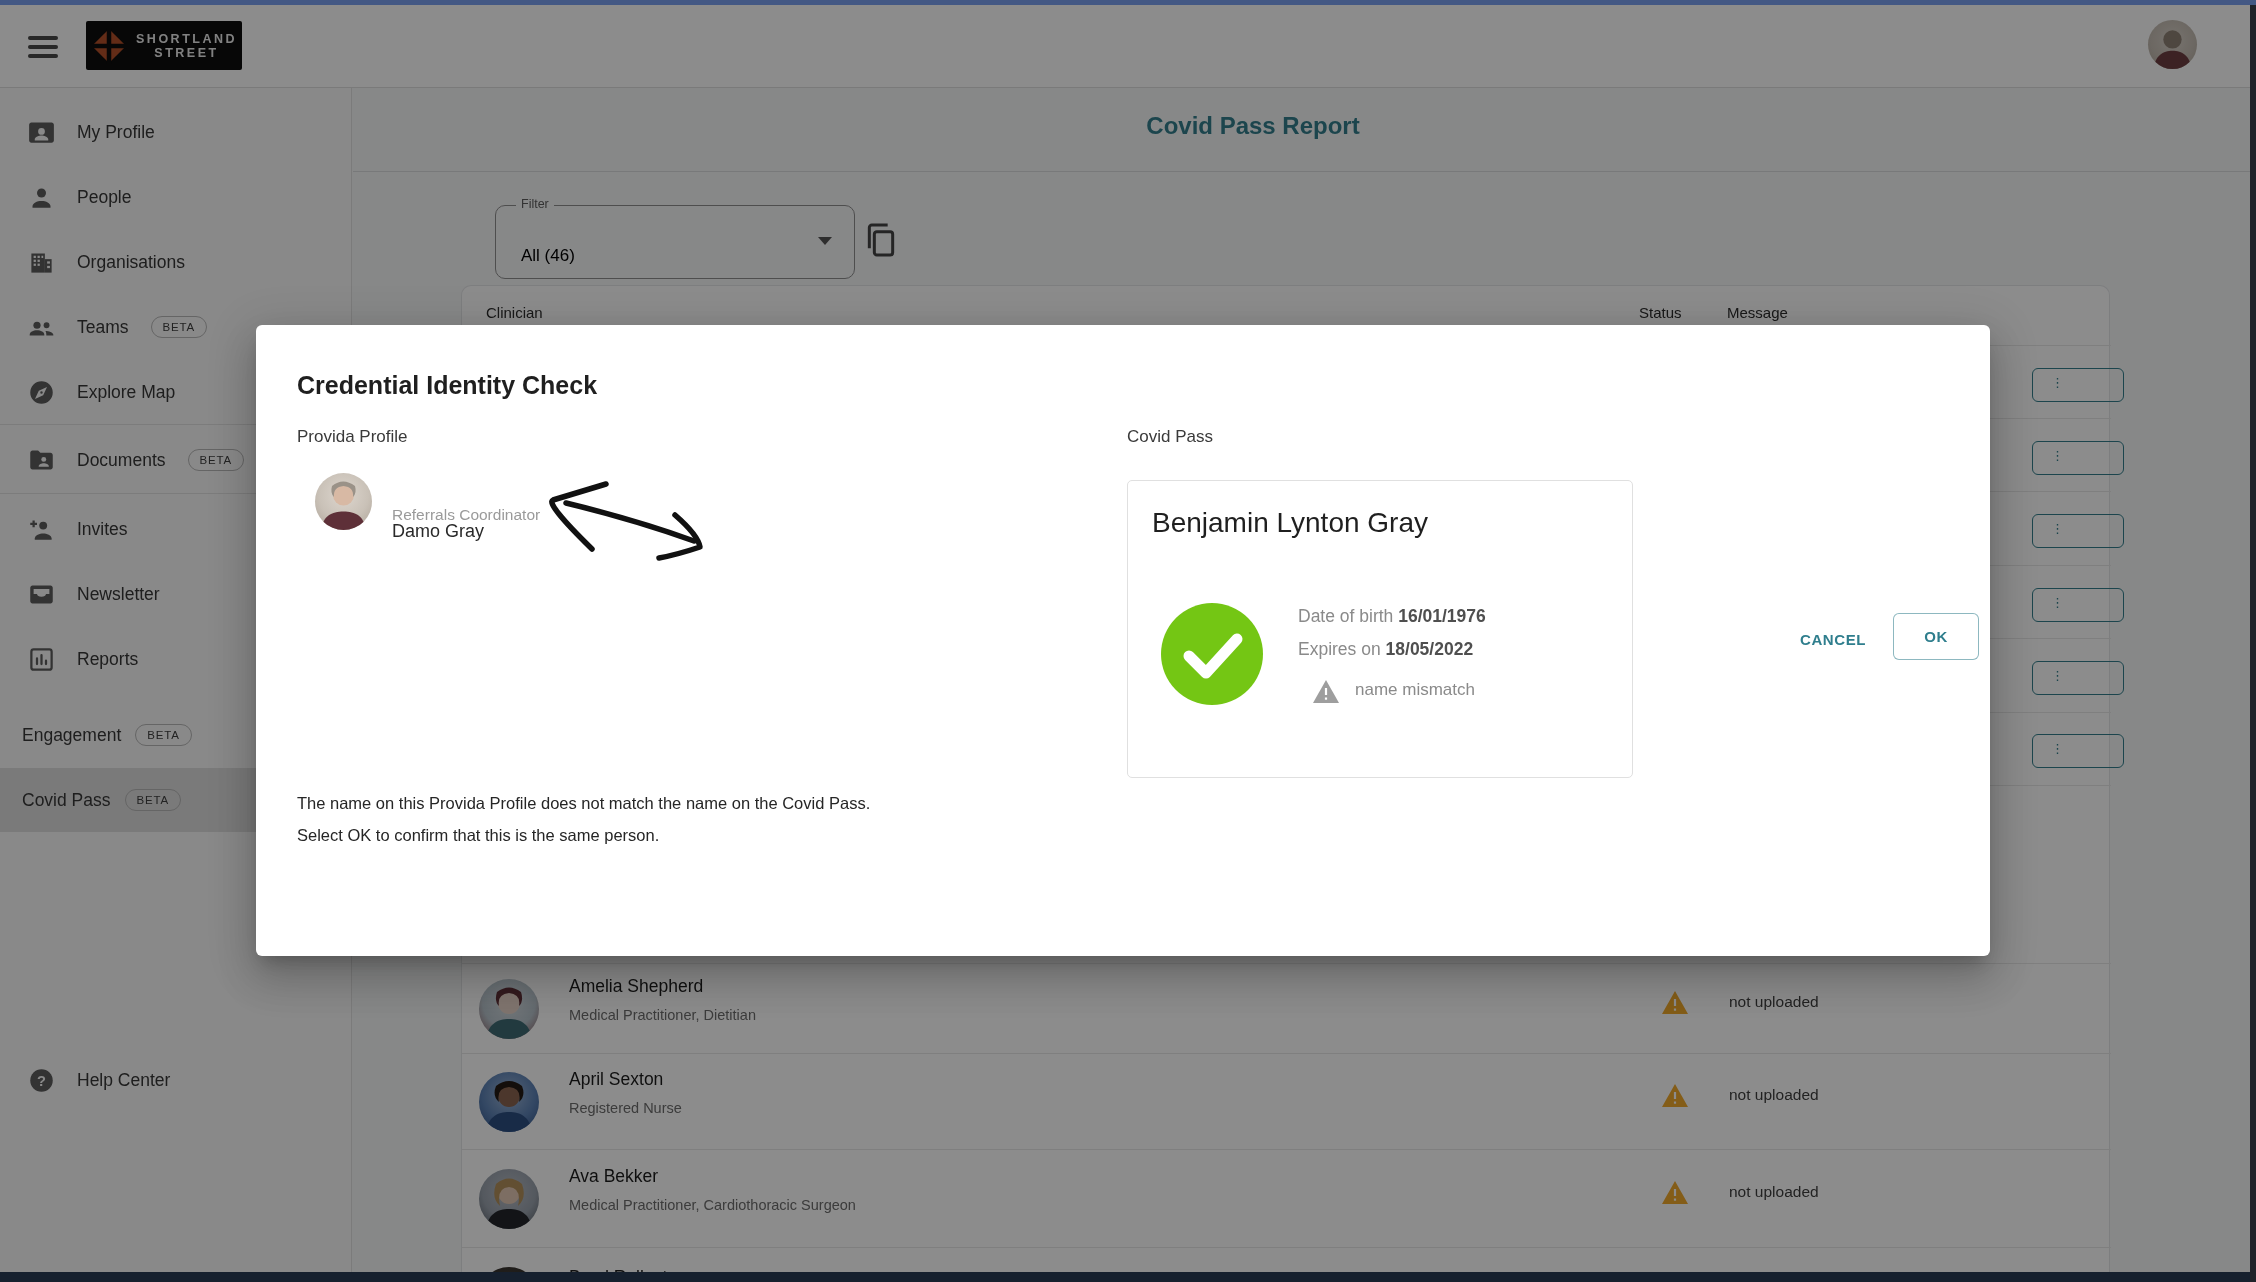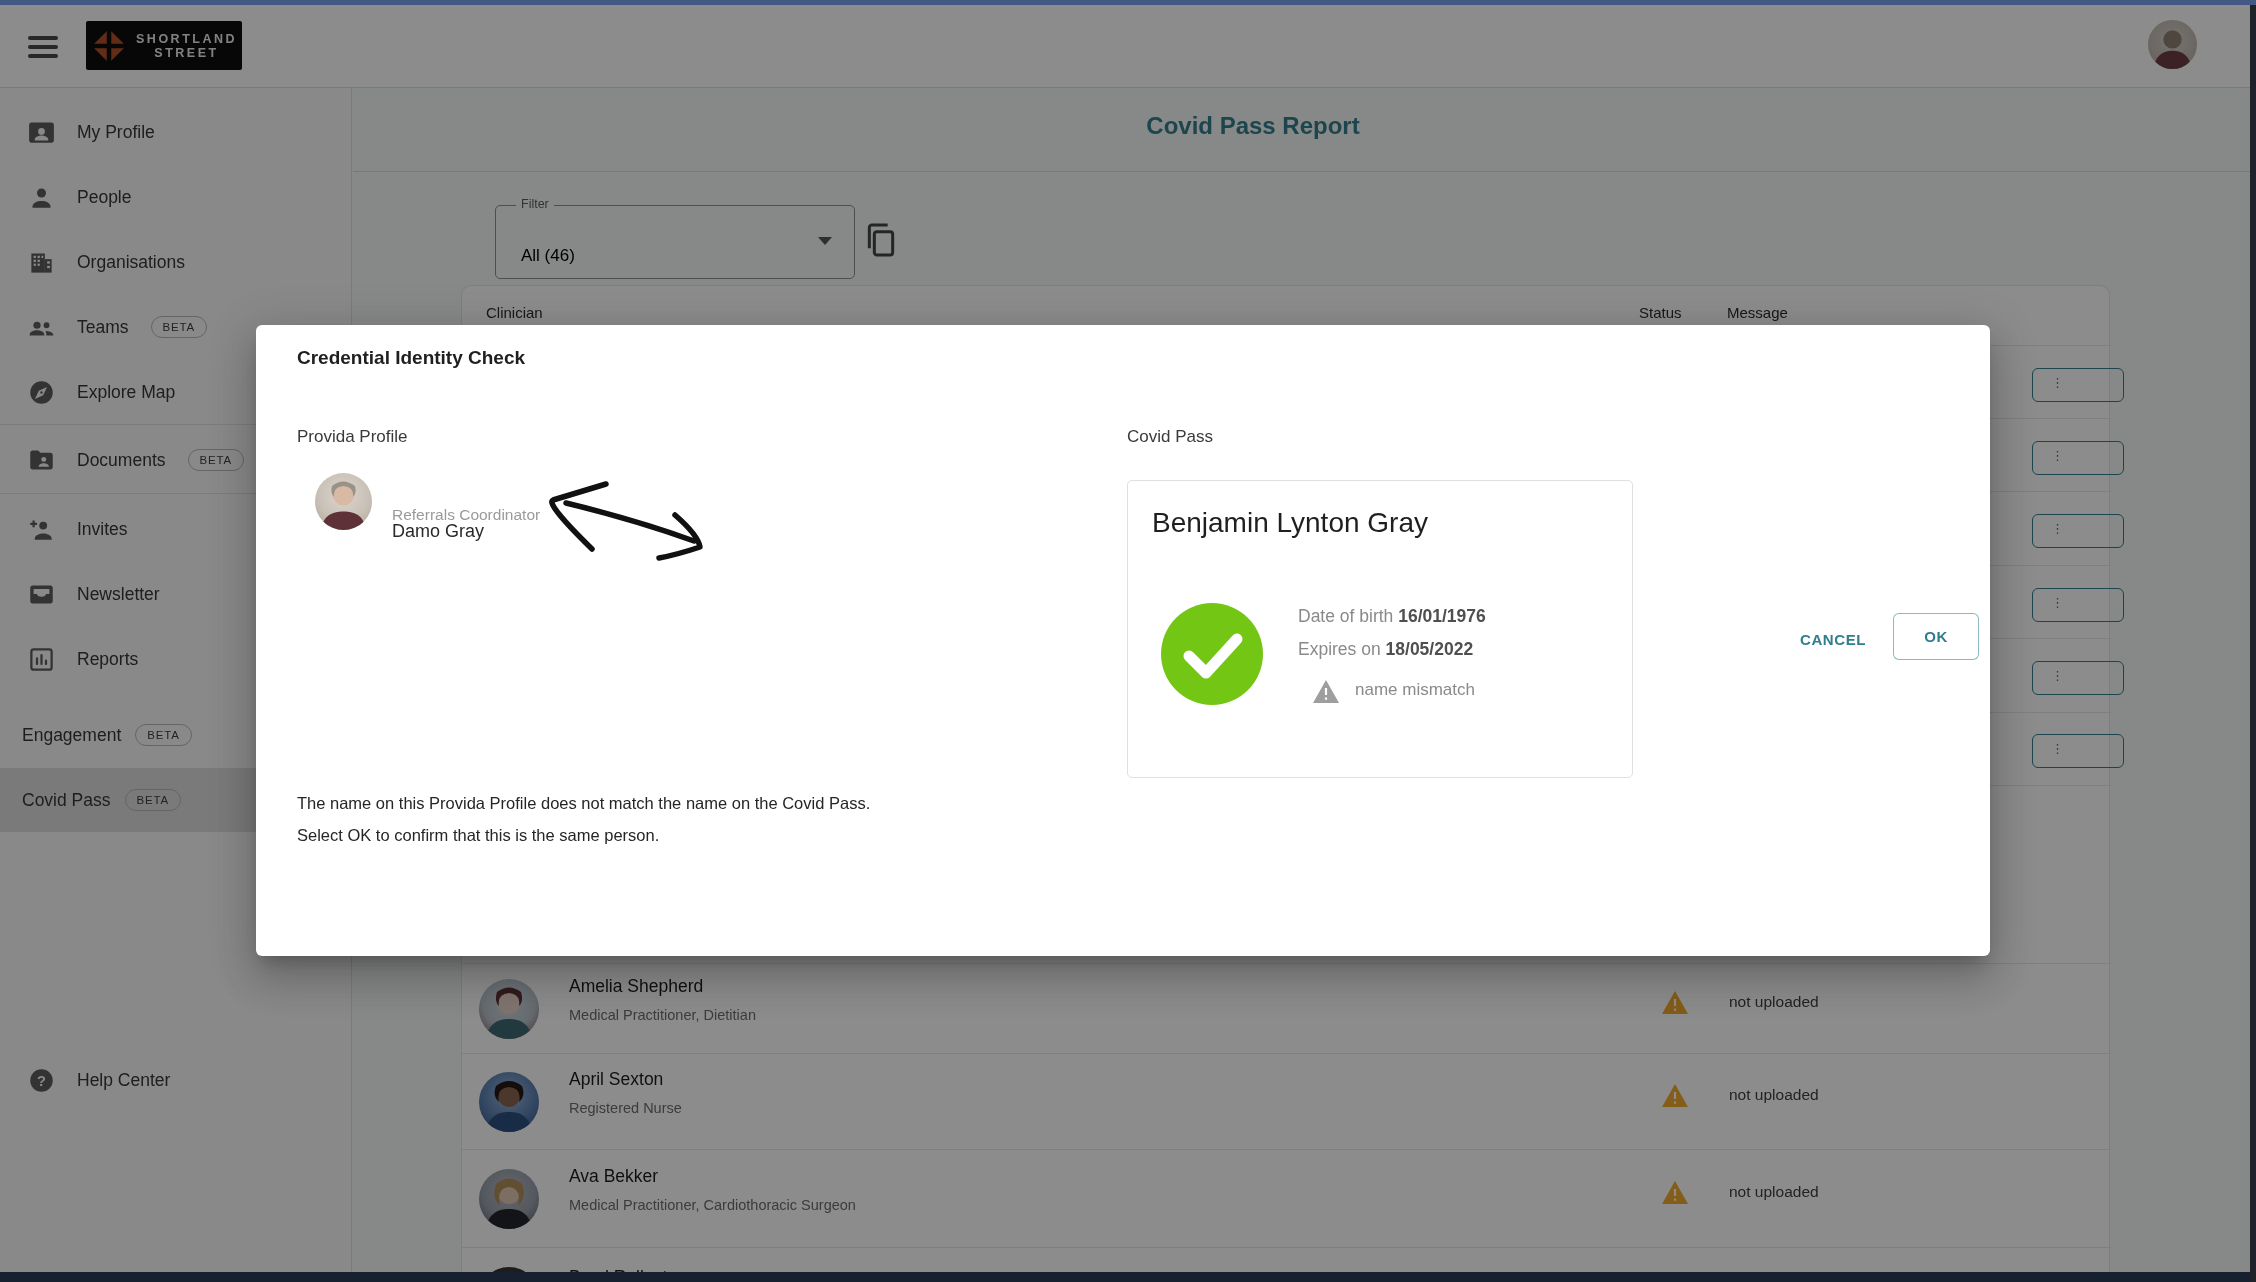--- a/index.html
+++ b/index.html
@@ -33,21 +33,21 @@
   #covid-row { background:#dedede; }
 
   
   #main { position:absolute; left:353px; top:88px; width:1903px; height:1194px; background:#f6f7f8; }
   #page-head { position:absolute; left:0; top:0; width:1903px; height:84px;
     border-bottom:1px solid #dadcde; }
   #page-title { position:absolute; left:0; top:24px; width:1800px; text-align:center;
     font-size:24px; font-weight:700; color:#337f8d; }
 
   #filter-box { position:absolute; left:142px; top:117px; width:360px; height:74px;
-    border:1px solid #8f8f8f; border-radius:5px; cursor:pointer; }
+    border:1px solid #8f8f8f; border-radius:10px; cursor:pointer; }
   #filter-label { position:absolute; left:20px; top:-9px; background:#f6f7f8; padding:0 5px;
     font-size:12.5px; color:#5d5d5d; }
   #filter-value { position:absolute; left:25px; top:40px; font-size:17px; color:#000000; }
   #filter-caret { position:absolute; right:22px; top:31px; width:0; height:0;
     border-left:7px solid transparent; border-right:7px solid transparent; border-top:8px solid #555; }
   #copy-btn { position:absolute; left:508px; top:132px; width:40px; height:40px; color:#444; cursor:pointer; }
 
   #table-card { position:absolute; left:108px; top:197px; width:1649px; height:997px;
     background:#ffffff; border:1px solid #e4e6e8; border-bottom:none; border-radius:10px 10px 0 0; }
   .th { position:absolute; top:18px; font-size:15px; font-weight:400; color:#2e2e2e; }
@@ -70,21 +70,21 @@
   .av-april  { background:radial-gradient(circle at 50% 38%, #9db6d6 0%, #5d82b5 55%, #2d4f82 100%); }
   .av-ava    { background:radial-gradient(circle at 50% 38%, #b9bec6 0%, #9aa2ad 55%, #4e555e 100%); }
   .av-boyd   { background:radial-gradient(circle at 50% 38%, #4a443e 0%, #332f2b 60%, #1d1b19 100%); }
 
   
   #overlay { position:absolute; left:0; top:0; width:2256px; height:1282px;
     background:rgba(0,0,0,0.45); z-index:10; }
   #modal { position:absolute; left:256px; top:325px; width:1734px; height:631px; background:#ffffff;
     border-radius:6px; z-index:11;
     box-shadow:0 11px 15px -7px rgba(0,0,0,.2), 0 24px 38px 3px rgba(0,0,0,.14), 0 9px 46px 8px rgba(0,0,0,.12); }
-  #modal-title { position:absolute; left:41px; top:22px; font-size:19px; font-weight:700; color:#1f1f1f; }
+  #modal-title { position:absolute; left:41px; top:46px; font-size:25px; font-weight:700; color:#1f1f1f; }
   .section-heading { position:absolute; top:102px; font-size:17px; color:#3a3a3a; }
   #profile-avatar { position:absolute; left:59px; top:148px; width:57px; height:57px;
     border-radius:50%; overflow:hidden; }
   #profile-name { position:absolute; left:136px; top:152px; font-size:18px; color:#2a2a2a;margin-top:44px; }
   #profile-role { position:absolute; left:136px; top:181px; font-size:15.5px; color:#9a9a9a; }
 
   #pass-card { position:absolute; left:871px; top:155px; width:506px; height:298px;
     border:1px solid #e0e0e0; border-radius:5px; background:#fff; }
   #pass-name { position:absolute; left:24px; top:26px; font-size:28px; color:#1f1f1f; }
   #pass-check { position:absolute; left:33px; top:122px; width:102px; height:102px; }

